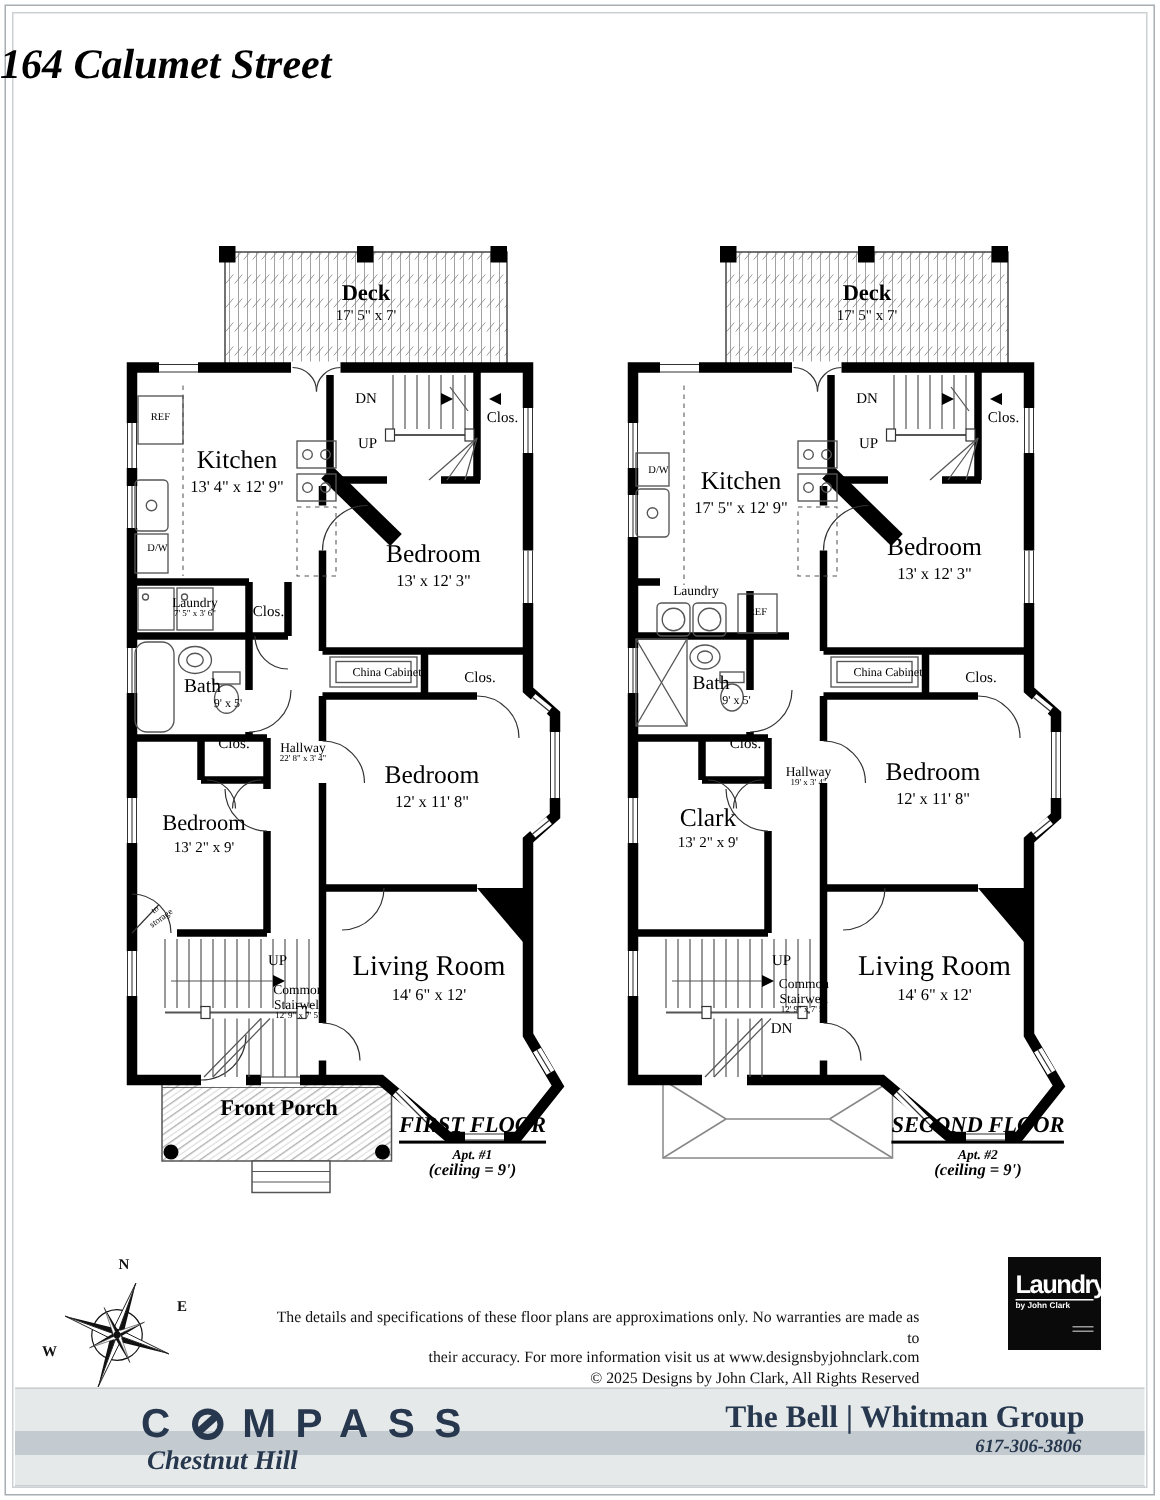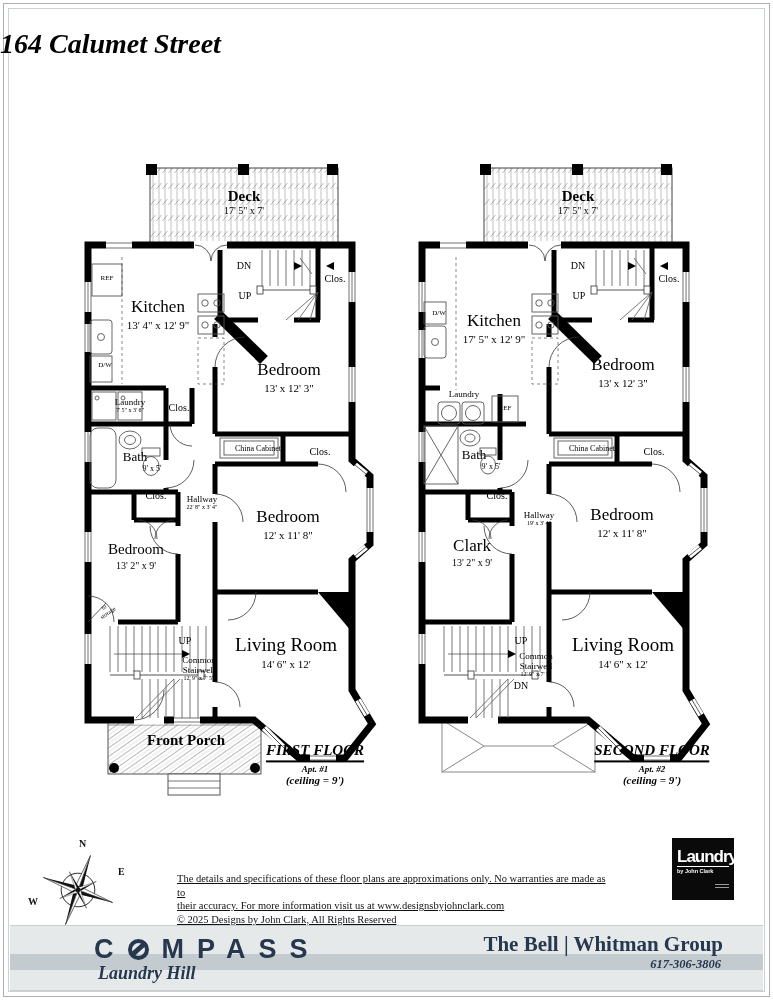--- a/index.html
+++ b/index.html
@@ -25,22 +25,22 @@
   .dir{font-weight:normal;font-size:10px;}
   .tiny{font-size:9px;}
   .micro{font-size:6px;}
   .fixture{font-size:7px;}
   .porchlbl{font-weight:bold;font-size:15px;}
   .floor-title-block{text-align:center;}
   .floor-title{display:inline-block;font-weight:bold;font-style:italic;font-size:15px;
        border-bottom:2px solid #000;padding-bottom:1px;}
   .apt{font-weight:bold;font-style:italic;font-size:9px;margin-top:2px;}
   .ceil{font-weight:bold;font-style:italic;font-size:11px;}
-  .disclaimer{position:absolute;left:177px;top:872px;width:436px;text-align:left;
-       font-size:10.5px;line-height:1.3;color:#111;text-decoration:underline;}
+  .disclaimer{position:absolute;left:177px;top:872px;width:436px;text-align:right;
+       font-size:10.5px;line-height:1.3;color:#111;}
   .rose{position:absolute;left:26px;top:840px;width:106px;height:100px;}
   .rose .pt{position:absolute;font-size:10px;font-weight:bold;color:#111;}
   .designs{position:absolute;left:672px;top:838px;width:62px;height:62px;background:#0a0a0a;
        color:#fff;box-sizing:border-box;padding:10px 5px 0 5px;}
   .designs .d1{font-family:"Liberation Sans",sans-serif;font-weight:bold;font-size:17px;
        letter-spacing:-1px;line-height:1;border-bottom:1px solid #fff;padding-bottom:1px;}
   .designs .d2{font-family:"Liberation Sans",sans-serif;font-weight:bold;font-size:5.5px;
        margin-top:1px;}
   .designs .bars{position:absolute;right:5px;bottom:12px;width:14px;}
   .designs .bars div{height:1.5px;background:#9a9a9a;margin-top:1.5px;}
@@ -659,17 +659,17 @@
       </div>
   </div>
 
   <div class="band">
     <div class="stripe"></div>
     <div class="brand">
         <span>C</span>
         <span class="brand-o"></span>
         <span>MPASS</span>
       </div>
-    <div class="office-name">Laundry Hill</div>
+    <div class="office-name">Chestnut Hill</div>
     <div class="team">The Bell | Whitman Group</div>
     <div class="phone">617-306-3806</div>
   </div>
 </div>
 
 </body></html>

